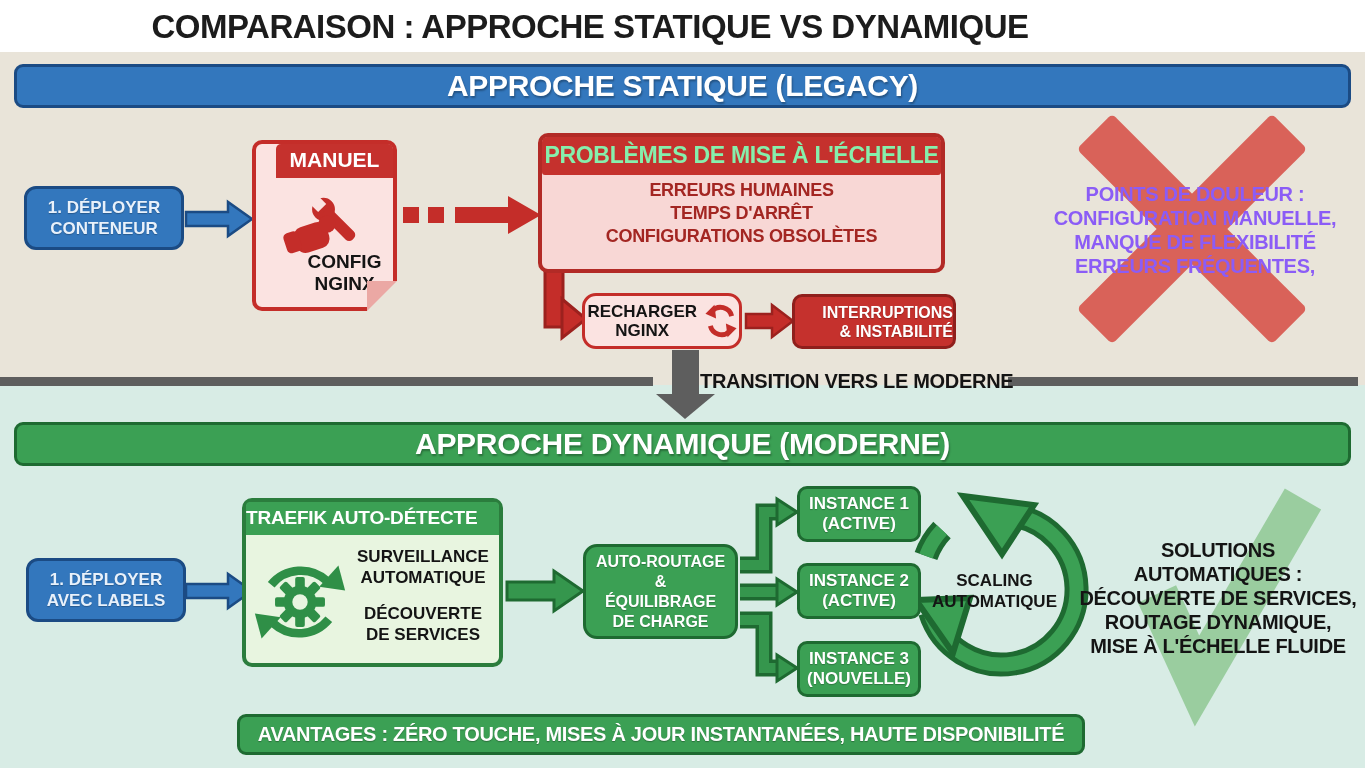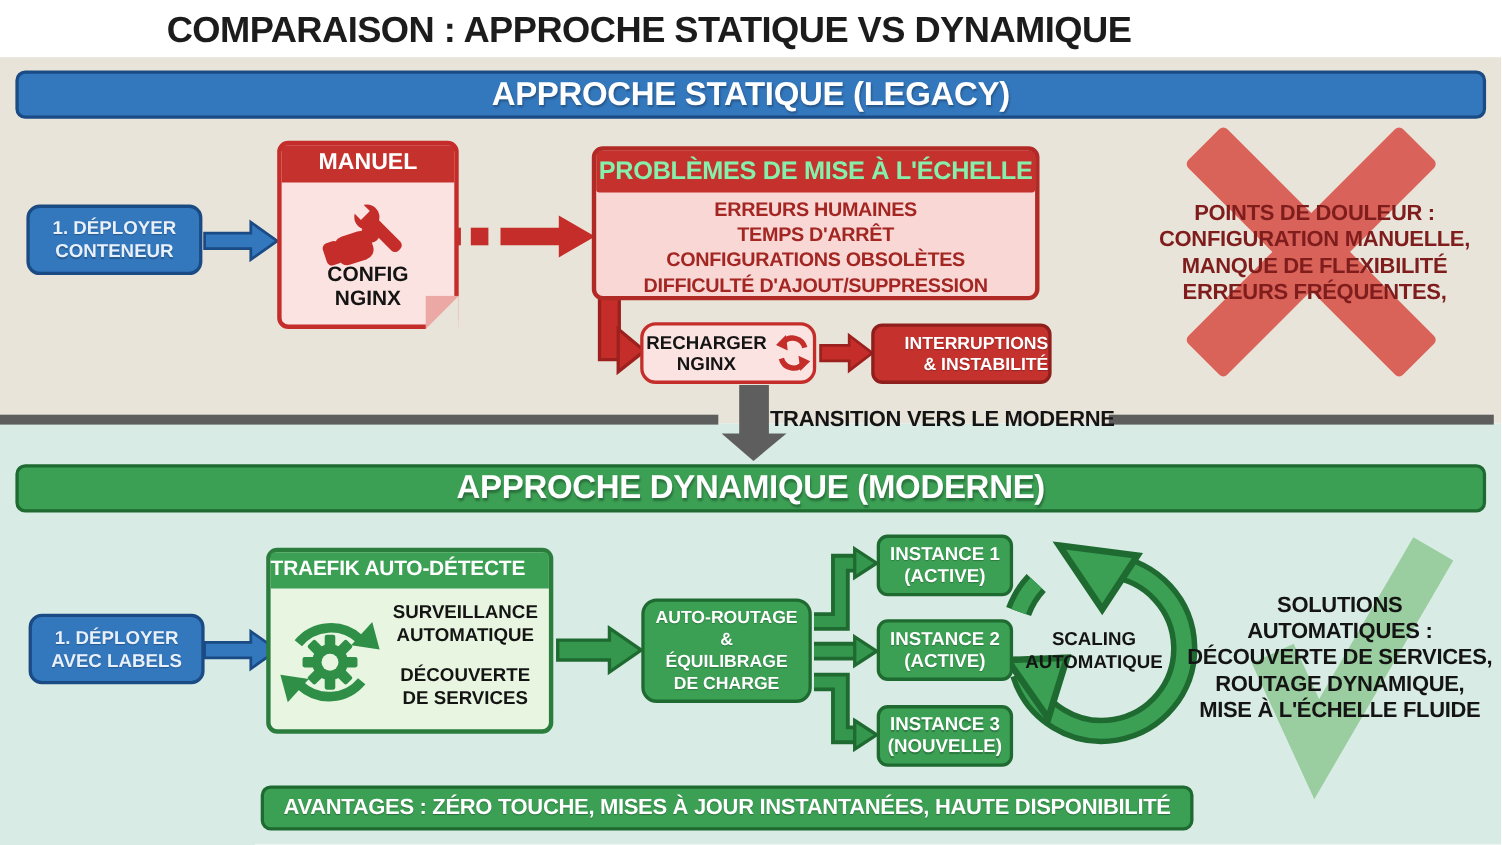--- a/index.html
+++ b/index.html
@@ -17,22 +17,22 @@
             text-align:center; font-size:30px; font-weight:700; color:#ffffff; border-radius:9px;
             text-shadow:1px 2px 2px rgba(0,0,0,.3); letter-spacing:-0.3px; }
   .banner.blue  { top:64px;  background:#3377bd; border:3px solid #1b4b84; }
   .banner.green { top:422px; background:#3ba054; border:3px solid #1e6a31; }
 
   .bluebox { position:absolute; z-index:2; width:160px; height:64px; background:#3377bd;
              border:3px solid #1b4b84; border-radius:12px; color:#e8f1fb; font-weight:700;
              font-size:17px; text-align:center; display:flex; flex-direction:column; justify-content:center;
              line-height:21px; text-shadow:0 1px 1px rgba(0,0,0,.25); }
 
-  .document { position:absolute; z-index:2; left:252px; top:128px; width:165px; height:171px;
-              background:#fbe3e1; border:4px solid #c42d29; border-radius:10px; }
+  .document { position:absolute; z-index:2; left:252px; top:140px; width:145px; height:171px;
+              background:#fbe3e1; border:4px solid #c42d29; border-radius:10px;padding-left:20px; }
   .document .doc-header { background:#c5312d; color:#fff; font-weight:700; font-size:21px;
               text-align:center; height:34px; line-height:32px; border-radius:5px 5px 0 0; }
   .document .doc-icon { position:absolute; left:50%; top:42px; transform:translateX(-50%); }
   .document .doc-label { position:absolute; bottom:12px; width:100%; text-align:center;
               font-weight:700; font-size:19px; color:#141414; line-height:22px; }
   .doc-fold { position:absolute; right:-4px; bottom:-4px; width:0; height:0;
               border-top:30px solid #eba8a4; border-right:30px solid #e9e4d9; }
 
   .problems { position:absolute; z-index:2; left:538px; top:133px; width:407px; height:140px;
               background:#f8d7d5; border:4px solid #b22a26; border-radius:10px; }
@@ -45,21 +45,21 @@
             background:#fbe3e1; border:3px solid #c42d29; border-radius:14px;
             display:flex; align-items:center; justify-content:flex-end; gap:6px; }
   .reload .r-text { font-weight:700; font-size:17px; color:#141414; text-align:center; line-height:19px; }
 
   .interruptions { position:absolute; z-index:2; left:792px; top:294px; width:164px; height:55px;
             background:#c5312d; border:3px solid #8f1f1c; border-radius:10px; color:#fff;
             font-weight:700; font-size:16px; text-align:right; display:flex; flex-direction:column;
             justify-content:center; line-height:19px; text-shadow:0 1px 1px rgba(0,0,0,.25); }
 
   .painpoints { left:1040px; top:182px; width:310px; text-align:center; font-weight:700;
-                font-size:20px; color:#7f1d1d; line-height:24px; letter-spacing:-0.3px; }
+                font-size:20px; color:#8b5cf6; line-height:24px; letter-spacing:-0.3px; }
 
   .transition-label { left:700px; top:370px; font-weight:700; font-size:20px; color:#141414; letter-spacing:-0.3px; }
 
   .traefik { position:absolute; z-index:2; left:242px; top:498px; width:261px; height:169px;
              background:#e8f5e0; border:4px solid #2b7d3d; border-radius:10px; }
   .traefik .t-header { background:#3ba054; color:#fff; font-weight:700; font-size:19px;
              text-align:left; height:33px; line-height:31px; border-radius:4px 4px 0 0; letter-spacing:-0.2px; }
   .traefik .t-icon { position:absolute; left:6px; top:44px; }
   .traefik .t-texts { position:absolute; left:102px; top:44px; width:150px; text-align:center;
              font-weight:700; font-size:17px; color:#141414; line-height:21px; }
@@ -178,21 +178,20 @@
     </div>
     <div class="doc-fold"></div>
   </div>
 
   <div class="problems">
     <div class="p-header">PROBLÈMES DE MISE À L'ÉCHELLE</div>
     <div class="p-body">
       <div>ERREURS HUMAINES</div>
       <div>TEMPS D'ARRÊT</div>
       <div>CONFIGURATIONS OBSOLÈTES</div>
-      <div>DIFFICULTÉ D'AJOUT/SUPPRESSION</div>
     </div>
   </div>
 
   <div class="reload">
     <div class="r-text">
       <div>RECHARGER</div>
       <div>NGINX</div>
     </div>
     <svg width="36" height="36" viewBox="0 0 44 44">
       <path d="M35,16 A14,14 0 0 0 11,10" fill="none" stroke="#c42d29" stroke-width="6"></path>

